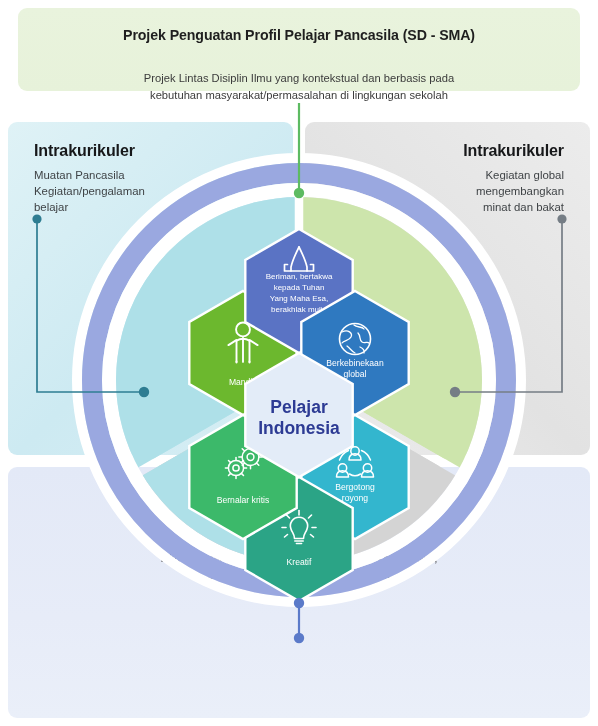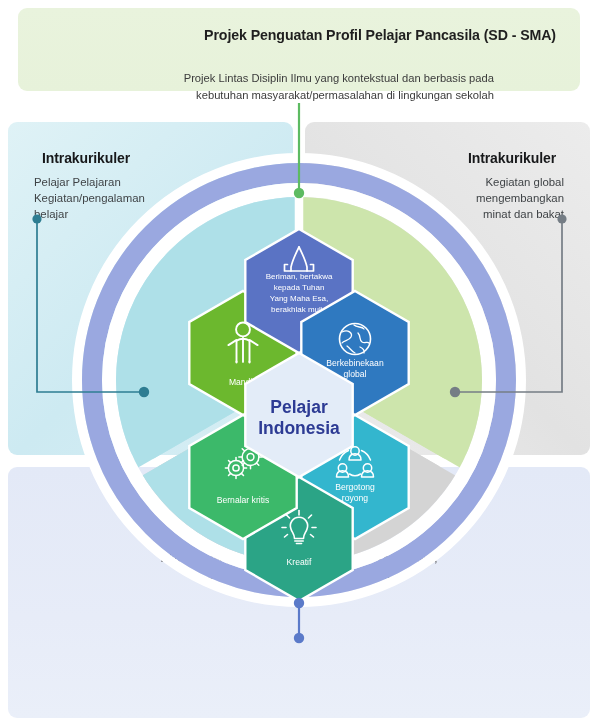--- a/index.html
+++ b/index.html
@@ -21,21 +21,21 @@
 
   
   .panel {
     position: absolute;
     box-sizing: border-box;
     border-radius: 9px;
   }
   #panel-top {
     left: 18px; top: 8px; width: 562px; height: 83px;
     background: linear-gradient(180deg,#e9f3dd 0%, #e7f2da 100%);
-    text-align: right;
+    text-align: center;
   }
   #panel-left {
     left: 8px; top: 122px; width: 285px; height: 333px;
     background: linear-gradient(135deg,#dff2f6 0%, #cdeaf2 55%, #d7eef4 100%);
   }
   #panel-right {
     left: 305px; top: 122px; width: 285px; height: 333px;
     background: linear-gradient(225deg,#ececec 0%, #e2e2e2 55%, #ededed 100%);
   }
   #panel-bottom {
@@ -55,24 +55,24 @@
     padding: 17px 24px 0 24px;
   }
   .subtitle-main {
     font-size: 11.2px;
     color: #3b3b3b;
     line-height: 1.52;
     margin: 16px;
     padding: 9px 70px 0 70px;
   }
   .side-heading {
-    font-size: 14px;
+    font-size: 16px;
     font-weight: bold;
     color: #17181a;
-    margin: 8px;
+    margin: 0;
     letter-spacing: -0.1px;
   }
   .side-body {
     font-size: 11.4px;
     color: #3f4346;
     line-height: 1.42;
     margin: 7px 0 0 0;
   }
   #panel-left .inner { position:absolute; left:26px; top:20px; text-align:left; }
   #panel-right .inner { position:absolute; right:26px; top:20px; text-align:right; }
@@ -145,21 +145,21 @@
     <p class="subtitle-main">
       <span>Projek Lintas Disiplin Ilmu yang kontekstual dan berbasis pada</span><br>
       <span>kebutuhan masyarakat/permasalahan di lingkungan sekolah</span>
     </p>
   </div>
 
   <div class="panel" id="panel-left">
     <div class="inner">
       <h2 class="side-heading">Intrakurikuler</h2>
       <p class="side-body">
-        <span>Pelajar Pelajaran</span><br>
+        <span>Muatan Pancasila</span><br>
         <span>Kegiatan/pengalaman</span><br>
         <span>belajar</span>
       </p>
     </div>
   </div>
 
   <div class="panel" id="panel-right">
     <div class="inner">
       <h2 class="side-heading">Intrakurikuler</h2>
       <p class="side-body">

